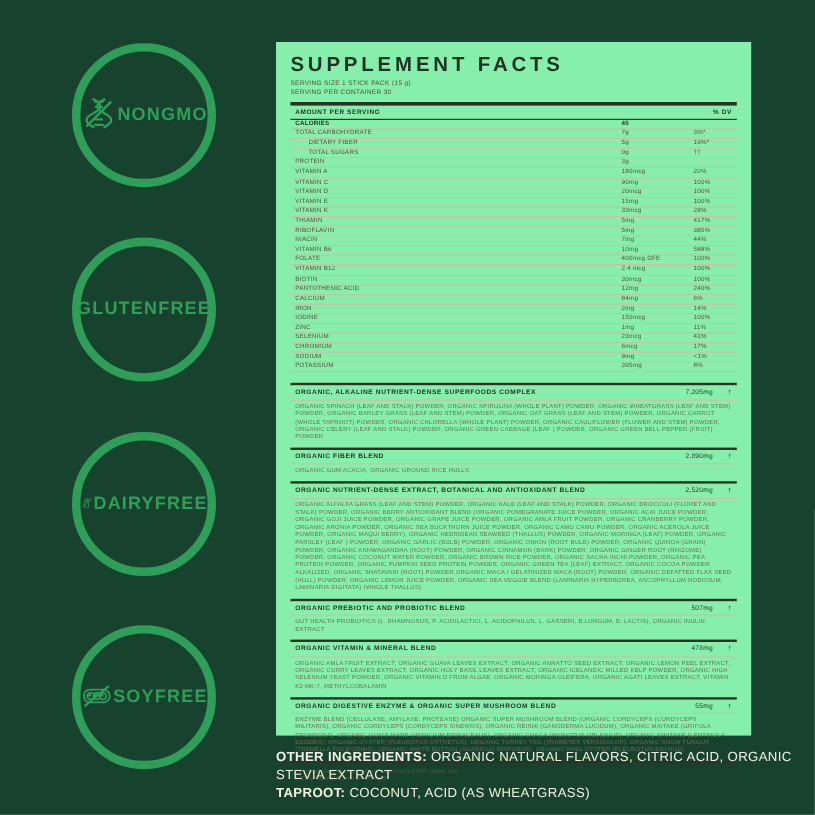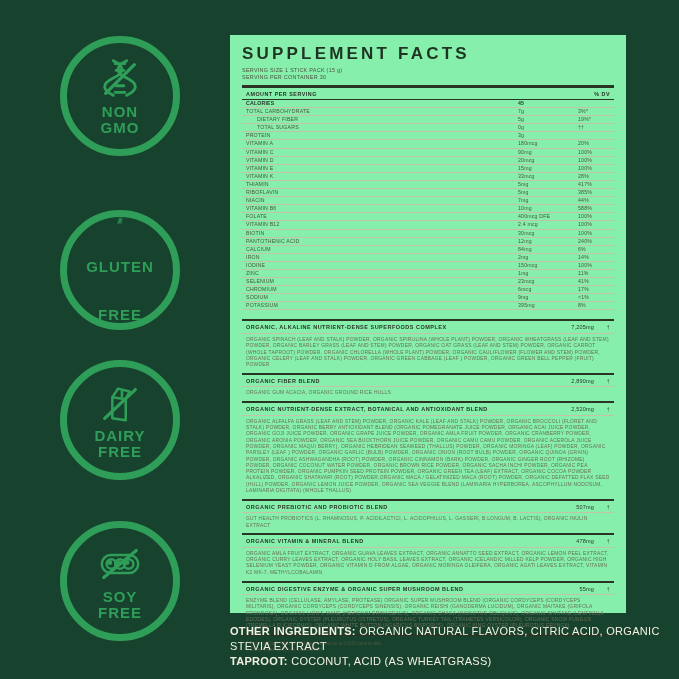--- a/index.html
+++ b/index.html
@@ -1,21 +1,21 @@
 <!DOCTYPE html>
 <html><head>
 <meta charset="utf-8">
 <style>
   html,body{margin:0;padding:0;}
   body{width:679px;height:679px;overflow:hidden;font-family:"Liberation Sans",sans-serif;}
   .canvas{position:relative;width:679px;height:679px;background:#17432e;}
 
   
   .badge{position:absolute;left:60px;width:106px;height:106px;border:7px solid #2f9e58;
-         border-radius:50%;color:#2f9e58;display:flex;flex-direction:column;
+         border-radius:50%;color:#2f9e58;display:flex;flex-direction:row;
          align-items:center;justify-content:center;text-align:center;}
   .badge svg{display:block;margin-bottom:2px;}
   .badge .bline{font-weight:700;font-size:15px;line-height:16px;letter-spacing:1px;}
 
   
   .panel{position:absolute;left:230px;top:35px;width:396px;height:578px;background:#86efac;
          box-sizing:border-box;padding:9px 12px 6px 12px;color:#2a3526;}
   .sf-title{font-size:17px;font-weight:700;letter-spacing:3.2px;color:#1e3322;}
   .serving{margin-top:3px;font-size:5.4px;line-height:7px;color:#4c5340;letter-spacing:.3px;}
   .colhead{margin-top:4px;border-top:3px solid #2a3423;border-bottom:1.5px solid #2a3423;
@@ -52,21 +52,21 @@
       <path d="M19 8 L29 8"></path>
         <path d="M19 38 L29 38"></path>
         <path d="M20 15 L28 15"></path>
         <path d="M20 31 L28 31"></path>
       <path d="M9 39 L39 9" stroke-width="3.4"></path>
     </svg>
     <div class="bline">NON</div>
     <div class="bline">GMO</div>
   </div>
 
-  <div class="badge" style="top:210px;gap:32px;">
+  <div class="badge" style="top:198px;">
     <svg width="46" height="46" viewBox="0 0 48 48" fill="none" stroke="currentColor" stroke-width="2.6" stroke-linecap="round">
       <path d="M24 10 L24 43"></path>
       <ellipse cx="24" cy="7" rx="3" ry="5"></ellipse>
       <ellipse cx="17.5" cy="15" rx="3" ry="5.5" transform="rotate(35 17.5 15)"></ellipse>
       <ellipse cx="30.5" cy="15" rx="3" ry="5.5" transform="rotate(-35 30.5 15)"></ellipse>
       <ellipse cx="17.5" cy="24" rx="3" ry="5.5" transform="rotate(35 17.5 24)"></ellipse>
       <ellipse cx="30.5" cy="24" rx="3" ry="5.5" transform="rotate(-35 30.5 24)"></ellipse>
       <ellipse cx="17.5" cy="33" rx="3" ry="5.5" transform="rotate(35 17.5 33)"></ellipse>
       <ellipse cx="30.5" cy="33" rx="3" ry="5.5" transform="rotate(-35 30.5 33)"></ellipse>
       <path d="M8 40 L40 8" stroke-width="3.4"></path>

